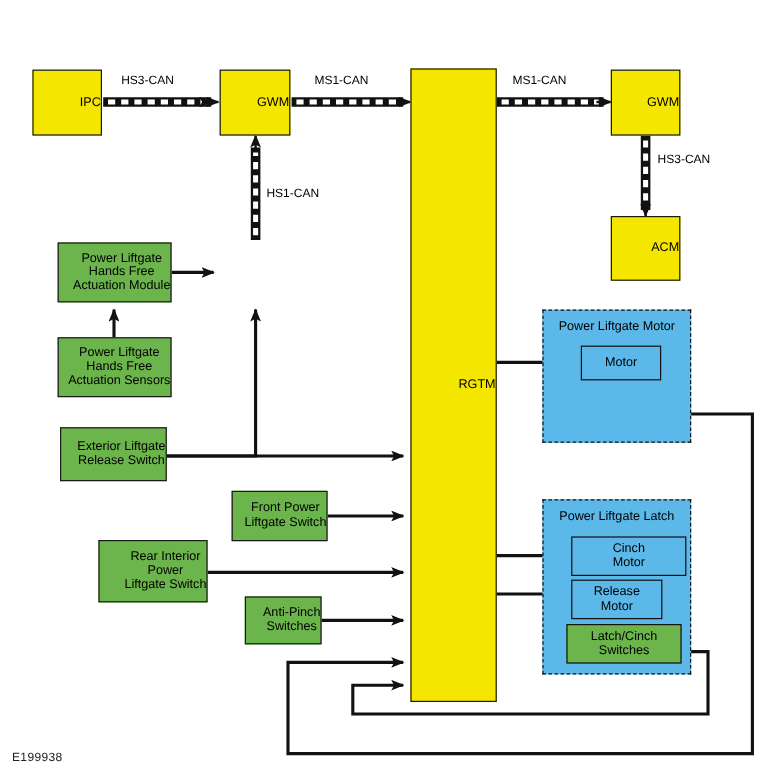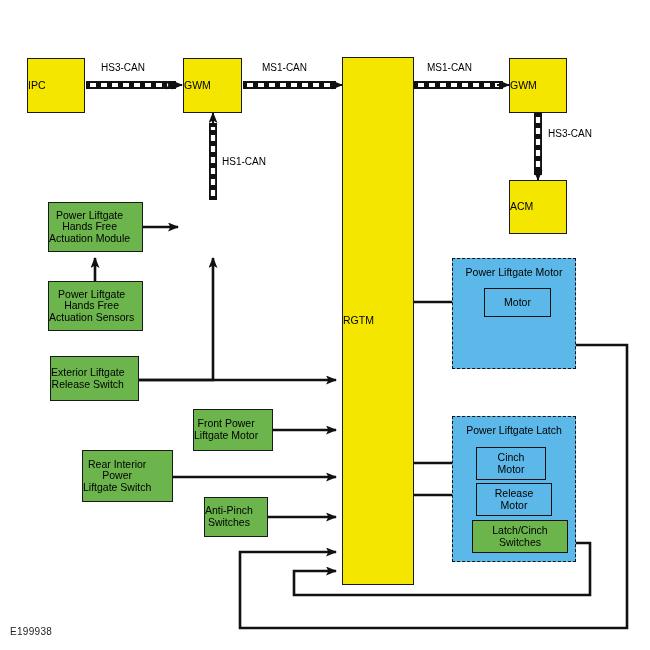--- a/index.html
+++ b/index.html
@@ -1,20 +1,20 @@
 <!DOCTYPE html>
 <html><head>
 <meta charset="utf-8">
 <style>
   html,body{margin:0;padding:0;background:#ffffff;}
   body{width:650px;height:650px;font-family:"Liberation Sans",sans-serif;}
   #stage{position:relative;width:650px;height:650px;overflow:hidden;background:#fff;}
   svg#wires{position:absolute;left:0;top:0;width:650px;height:650px;}
   .node{position:absolute;box-sizing:border-box;border:1.6px solid #1a1a1a;
-        display:flex;align-items:center;justify-content:flex-start;text-align:center;
+        display:flex;align-items:center;justify-content:flex-end;text-align:center;
         font-size:10.5px;line-height:11.6px;color:#000;}
   .yellow{background:#f5e600;}
   .green{background:#6cb44c;}
   .groupbox{position:absolute;box-sizing:border-box;background:#5cb8e8;
         border:1.8px dashed #111;}
   .grouptitle{position:absolute;width:100%;text-align:center;font-size:10.5px;color:#000;}
   .subbox{position:absolute;box-sizing:border-box;border:1.7px solid #111;
         display:flex;align-items:center;justify-content:center;text-align:center;
         font-size:10.5px;line-height:11.6px;color:#000;background:transparent;}
   .subbox.greenfill{background:#6cb44c;}
@@ -101,38 +101,38 @@
 Actuation Module</span></div>
 
   <div class="node green lbl" style="left:48px;top:281px;width:95px;height:50px;"><span>Power Liftgate
 Hands Free
 Actuation Sensors</span></div>
 
   <div class="node green lbl" style="left:50px;top:356px;width:89px;height:45px;"><span>Exterior Liftgate
 Release Switch</span></div>
 
   <div class="node green lbl" style="left:193px;top:409px;width:80px;height:42px;"><span>Front Power
-Liftgate Motor</span></div>
+Liftgate Switch</span></div>
 
   <div class="node green lbl" style="left:82px;top:450px;width:91px;height:52px;"><span>Rear Interior
 Power
 Liftgate Switch</span></div>
 
   <div class="node green lbl" style="left:204px;top:497px;width:64px;height:40px;"><span>Anti-Pinch
 Switches</span></div>
 
   <div class="groupbox" style="left:452px;top:258px;width:124px;height:111px;">
     <div class="grouptitle" style="left:0;top:7px;">Power Liftgate Motor</div>
   </div>
   <div class="subbox lbl" style="left:484px;top:288px;width:67px;height:29px;"><span>Motor</span></div>
 
   <div class="groupbox" style="left:452px;top:416px;width:124px;height:146px;">
     <div class="grouptitle" style="left:0;top:7px;">Power Liftgate Latch</div>
   </div>
-  <div class="subbox lbl" style="left:476px;top:447px;width:70px;height:33px;"><span>Cinch
+  <div class="subbox lbl" style="left:476px;top:447px;width:96px;height:33px;"><span>Cinch
 Motor</span></div>
   <div class="subbox lbl" style="left:476px;top:483px;width:76px;height:33px;"><span>Release
 Motor</span></div>
   <div class="subbox greenfill lbl" style="left:472px;top:520px;width:96px;height:33px;"><span>Latch/Cinch
 Switches</span></div>
 
   <div class="caplabel" style="left:101px;top:62px;">HS3-CAN</div>
   <div class="caplabel" style="left:262px;top:62px;">MS1-CAN</div>
   <div class="caplabel" style="left:427px;top:62px;">MS1-CAN</div>
   <div class="caplabel" style="left:548px;top:128px;">HS3-CAN</div>

